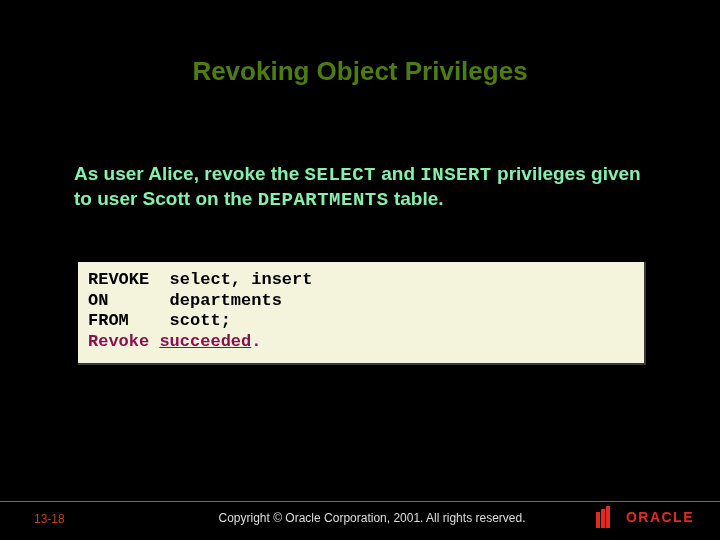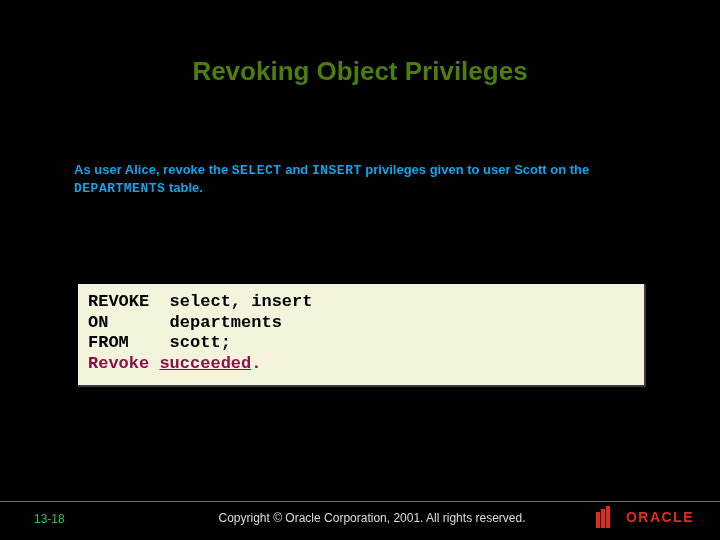--- a/index.html
+++ b/index.html
@@ -1,26 +1,26 @@
 <!DOCTYPE html>
 <html><head>
 <meta charset="utf-8">
 <style>
   * { margin: 0; padding: 0; box-sizing: border-box; }
   html, body { width: 720px; height: 540px; background: #000; font-family: Arial, Helvetica, sans-serif; overflow: hidden; }
   .slide { position: relative; width: 720px; height: 540px; background: #000; color: #fff; }
   .title { position: absolute; top: 56px; left: 0; width: 100%; text-align: center; font-size: 26px; font-weight: bold; color: #4d7c0f; }
   .body { position: absolute; top: 162px; left: 74px; width: 575px; }
-  .body .para { font-size: 13px; font-weight: bold; line-height: 1.28; color: #0ea5e9; }
+  .body .para { font-size: 19px; font-weight: bold; line-height: 1.28; color: #86efac; }
   .mono { font-family: "Courier New", Courier, monospace; font-weight: bold; letter-spacing: 0.5px; }
-  .codebox { position: absolute; top: 262px; left: 78px; width: 568px; background: #f4f4dc; color: #000; padding: 8px 8px 10px 10px; font-family: "Courier New", Courier, monospace; font-size: 17px; font-weight: bold; line-height: 1.22; white-space: pre; border-right: 2px solid #3a3a3a; border-bottom: 2px solid #3a3a3a; margin-top: 22px; }
+  .codebox { position: absolute; top: 262px; left: 78px; width: 568px; background: #f4f4dc; color: #000; padding: 8px 8px 10px 10px; font-family: "Courier New", Courier, monospace; font-size: 17px; font-weight: bold; line-height: 1.22; white-space: pre; border-right: 2px solid #3a3a3a; border-bottom: 2px solid #3a3a3a; }
   .codebox .kw { color: #000; }
   .codebox .succ-line { color: #8a0f4a; }
   .codebox .succ { text-decoration: underline; }
-  .slidenum { position: absolute; left: 34px; bottom: 14px; font-size: 12px; color: #22c55e; }
+  .slidenum { position: absolute; left: 34px; bottom: 14px; font-size: 12px; color: #c2410c; }
   .copyright { position: absolute; left: 0; width: 100%; bottom: 15px; text-align: center; font-size: 12px; color: #ddd; padding-left: 24px; }
   .logo { position: absolute; right: 26px; bottom: 12px; display: flex; align-items: center; gap: 12px; }
   .logo-mark { width: 18px; height: 22px; position: relative; }
   .logo-mark svg { display: block; }
   .logo-text { font-family: Arial, Helvetica, sans-serif; font-size: 14px; font-weight: bold; letter-spacing: 1.5px; color: #e22b1f; }
   .footer-line { position: absolute; left: 0; bottom: 38px; width: 100%; height: 1px; background: #6a6a6a; }
 </style>
 </head>
 <body>
 

